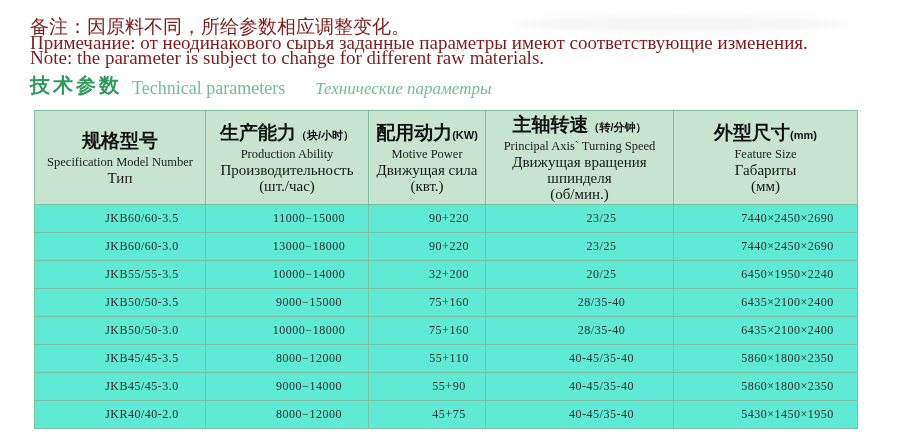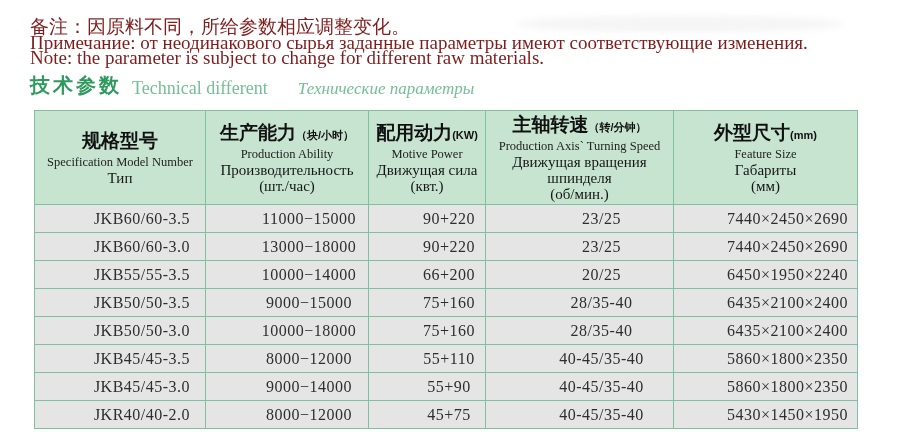--- a/index.html
+++ b/index.html
@@ -72,22 +72,22 @@
     vertical-align: middle;
   }
   table.params th {
     background: #c7e4d1;
     height: 88px;
     font-weight: normal;
     padding: 2px 1px;
   }
   table.params td {
     height: 28px;
-    background: #e5e5e5;
-    font-size: 16px;
+    background: #5eead4;
+    font-size: 12px;
     color: #2e2e2e;
     letter-spacing: 0.5px;
     padding-left: 44px;
   }
   .hdr-zh {
     font-family: "Liberation Sans", sans-serif;
     font-weight: bold;
     font-size: 19px;
     color: #111;
     line-height: 24px;
@@ -117,21 +117,21 @@
 <div class="notes">
   <div>备注：因原料不同，所给参数相应调整变化。</div>
   <div>Примечание: от неодинакового сырья заданные параметры имеют соответствующие изменения.</div>
   <div>Note: the parameter is subject to change for different raw materials.</div>
 </div>
 
 <div class="smudge"></div>
 
 <div class="title">
   <span class="zh">技术参数</span>
-  <span class="en">Technical different</span>
+  <span class="en">Technical parameters</span>
   <span class="ru">Технические параметры</span>
 </div>
 
 <table class="params">
   <colgroup>
     <col style="width:171px">
     <col style="width:163px">
     <col style="width:117px">
     <col style="width:188px">
     <col style="width:184px">
@@ -150,21 +150,21 @@
 (шт./час)</div>
       </th>
       <th>
         <div class="hdr-zh"><span>配用动力</span><span class="unit">(KW)</span></div>
         <div class="hdr-en">Motive Power</div>
         <div class="hdr-ru">Движущая сила
 (квт.)</div>
       </th>
       <th>
         <div class="hdr-zh"><span>主轴转速</span><span class="unit">（转/分钟）</span></div>
-        <div class="hdr-en">Production Axis` Turning Speed</div>
+        <div class="hdr-en">Principal Axis` Turning Speed</div>
         <div class="hdr-ru">Движущая вращения
 шпинделя
 (об/мин.)</div>
       </th>
       <th>
         <div class="hdr-zh"><span>外型尺寸</span><span class="unit">(mm)</span></div>
         <div class="hdr-en">Feature Size</div>
         <div class="hdr-ru">Габариты
 (мм)</div>
       </th>
@@ -181,21 +181,21 @@
     <tr>
       <td>JKB60/60-3.0</td>
       <td>13000−18000</td>
       <td>90+220</td>
       <td>23/25</td>
       <td>7440×2450×2690</td>
     </tr>
     <tr>
       <td>JKB55/55-3.5</td>
       <td>10000−14000</td>
-      <td>66+200</td>
+      <td>32+200</td>
       <td>20/25</td>
       <td>6450×1950×2240</td>
     </tr>
     <tr>
       <td>JKB50/50-3.5</td>
       <td>9000−15000</td>
       <td>75+160</td>
       <td>28/35-40</td>
       <td>6435×2100×2400</td>
     </tr>

